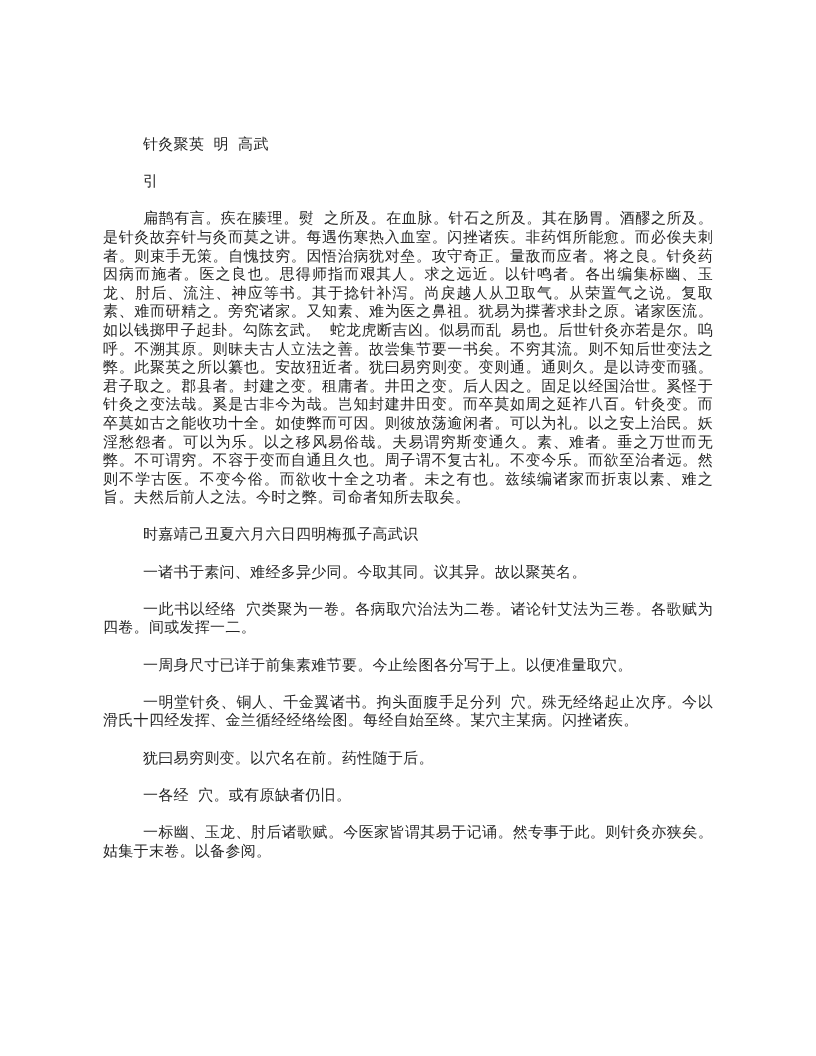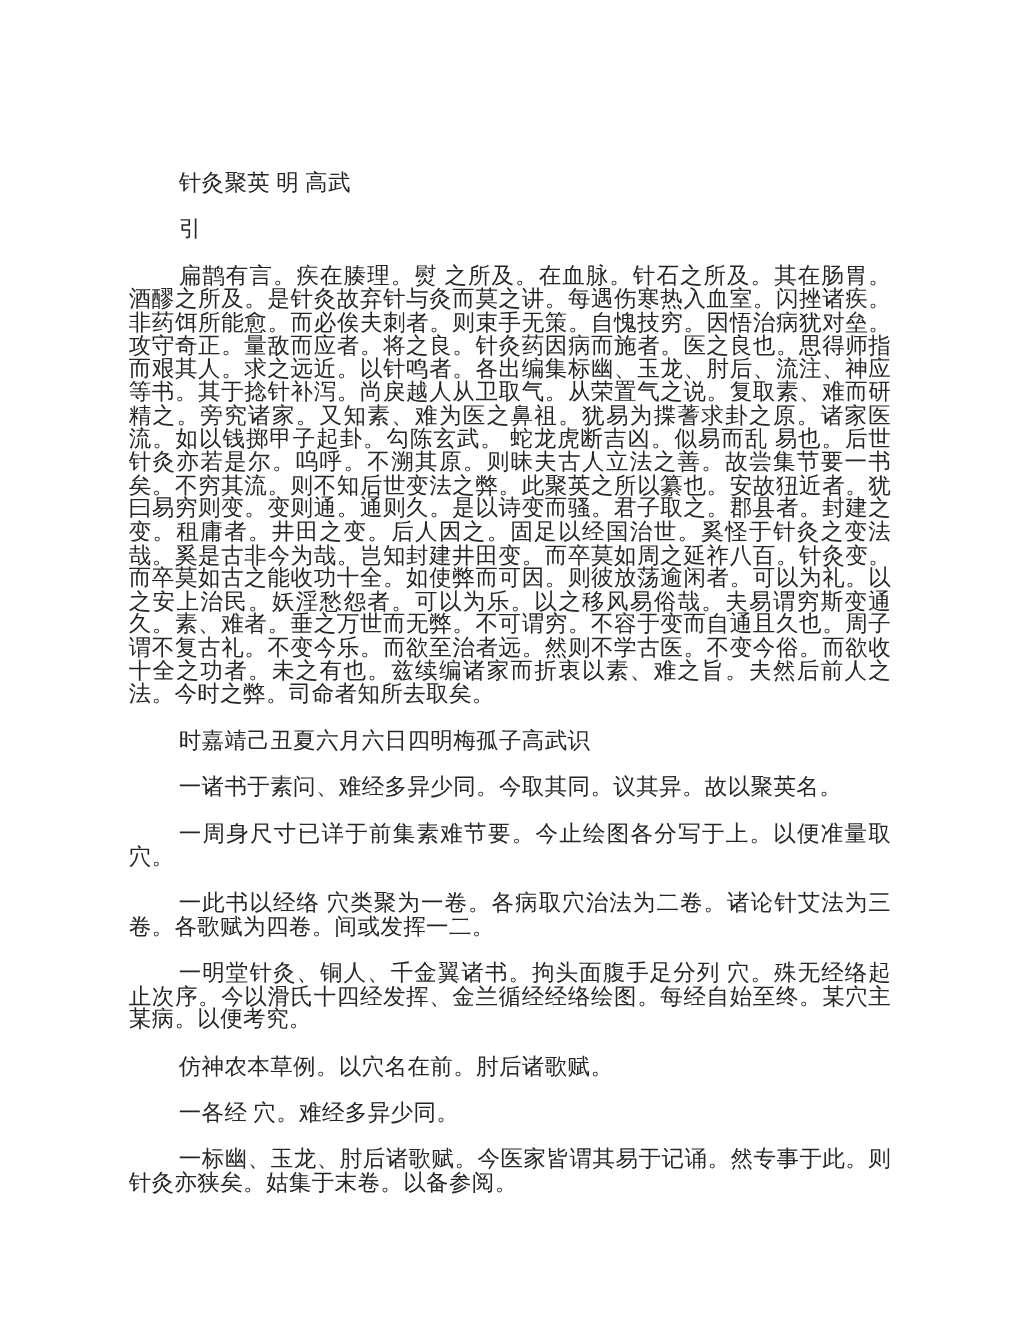--- a/index.html
+++ b/index.html
@@ -7,22 +7,22 @@
     padding: 0;
     background: #ffffff;
   }
   .page {
     position: relative;
     width: 816px;
     height: 1056px;
     background: #ffffff;
     box-sizing: border-box;
     padding: 137px 103px 0 103px;
-    font-family: Liberation Serif, serif;
-    font-size: 18px;
+    font-family: Liberation Mono, monospace;
+    font-size: 15px;
     line-height: 18.6px;
     color: #262626;
     overflow: hidden;
   }
   .page p {
     margin: 0 0 18.6px 0;
     text-indent: 40px;
     text-align: justify;
     word-break: break-all;
     letter-spacing: 0.3px;
@@ -45,20 +45,20 @@
   <p class="oneline title-line">针灸聚英 明 高武</p>
 
   <p class="oneline heading-line">引</p>
 
   <p>扁鹊有言。疾在腠理。熨 之所及。在血脉。针石之所及。其在肠胃。酒醪之所及。是针灸故弃针与灸而莫之讲。每遇伤寒热入血室。闪挫诸疾。非药饵所能愈。而必俟夫刺者。则束手无策。自愧技穷。因悟治病犹对垒。攻守奇正。量敌而应者。将之良。针灸药因病而施者。医之良也。思得师指而艰其人。求之远近。以针鸣者。各出编集标幽、玉龙、肘后、流注、神应等书。其于捻针补泻。尚戾越人从卫取气。从荣置气之说。复取素、难而研精之。旁究诸家。又知素、难为医之鼻祖。犹易为揲蓍求卦之原。诸家医流。如以钱掷甲子起卦。勾陈玄武。 蛇龙虎断吉凶。似易而乱 易也。后世针灸亦若是尔。呜呼。不溯其原。则昧夫古人立法之善。故尝集节要一书矣。不穷其流。则不知后世变法之弊。此聚英之所以纂也。安故狃近者。犹曰易穷则变。变则通。通则久。是以诗变而骚。君子取之。郡县者。封建之变。租庸者。井田之变。后人因之。固足以经国治世。奚怪于针灸之变法哉。奚是古非今为哉。岂知封建井田变。而卒莫如周之延祚八百。针灸变。而卒莫如古之能收功十全。如使弊而可因。则彼放荡逾闲者。可以为礼。以之安上治民。妖淫愁怨者。可以为乐。以之移风易俗哉。夫易谓穷斯变通久。素、难者。垂之万世而无弊。不可谓穷。不容于变而自通且久也。周子谓不复古礼。不变今乐。而欲至治者远。然则不学古医。不变今俗。而欲收十全之功者。未之有也。兹续编诸家而折衷以素、难之旨。夫然后前人之法。今时之弊。司命者知所去取矣。</p>
 
   <p class="oneline">时嘉靖己丑夏六月六日四明梅孤子高武识</p>
 
 
   <p>一诸书于素问、难经多异少同。今取其同。议其异。故以聚英名。</p>
+  <p>一此书以经络 穴类聚为一卷。各病取穴治法为二卷。诸论针艾法为三卷。各歌赋为四卷。间或发挥一二。</p>
   <p>一周身尺寸已详于前集素难节要。今止绘图各分写于上。以便准量取穴。</p>
-  <p>一此书以经络 穴类聚为一卷。各病取穴治法为二卷。诸论针艾法为三卷。各歌赋为四卷。间或发挥一二。</p>
-  <p>一明堂针灸、铜人、千金翼诸书。拘头面腹手足分列 穴。殊无经络起止次序。今以滑氏十四经发挥、金兰循经经络绘图。每经自始至终。某穴主某病。以便考究。</p>
-  <p>仿神农本草例。以穴名在前。肘后诸歌赋。</p>
-  <p>一各经 穴。难经多异少同。</p>
+  <p>一明堂针灸、铜人、千金翼诸书。拘头面腹手足分列 穴。殊无经络起止次序。今以滑氏十四经发挥、金兰循经经络绘图。每经自始至终。某穴主某病。闪挫诸疾。</p>
+  <p>犹曰易穷则变。以穴名在前。药性随于后。</p>
+  <p>一各经 穴。或有原缺者仍旧。</p>
   <p>一标幽、玉龙、肘后诸歌赋。今医家皆谓其易于记诵。然专事于此。则针灸亦狭矣。姑集于末卷。以备参阅。</p>
 
 </div>
 
 </body></html>

